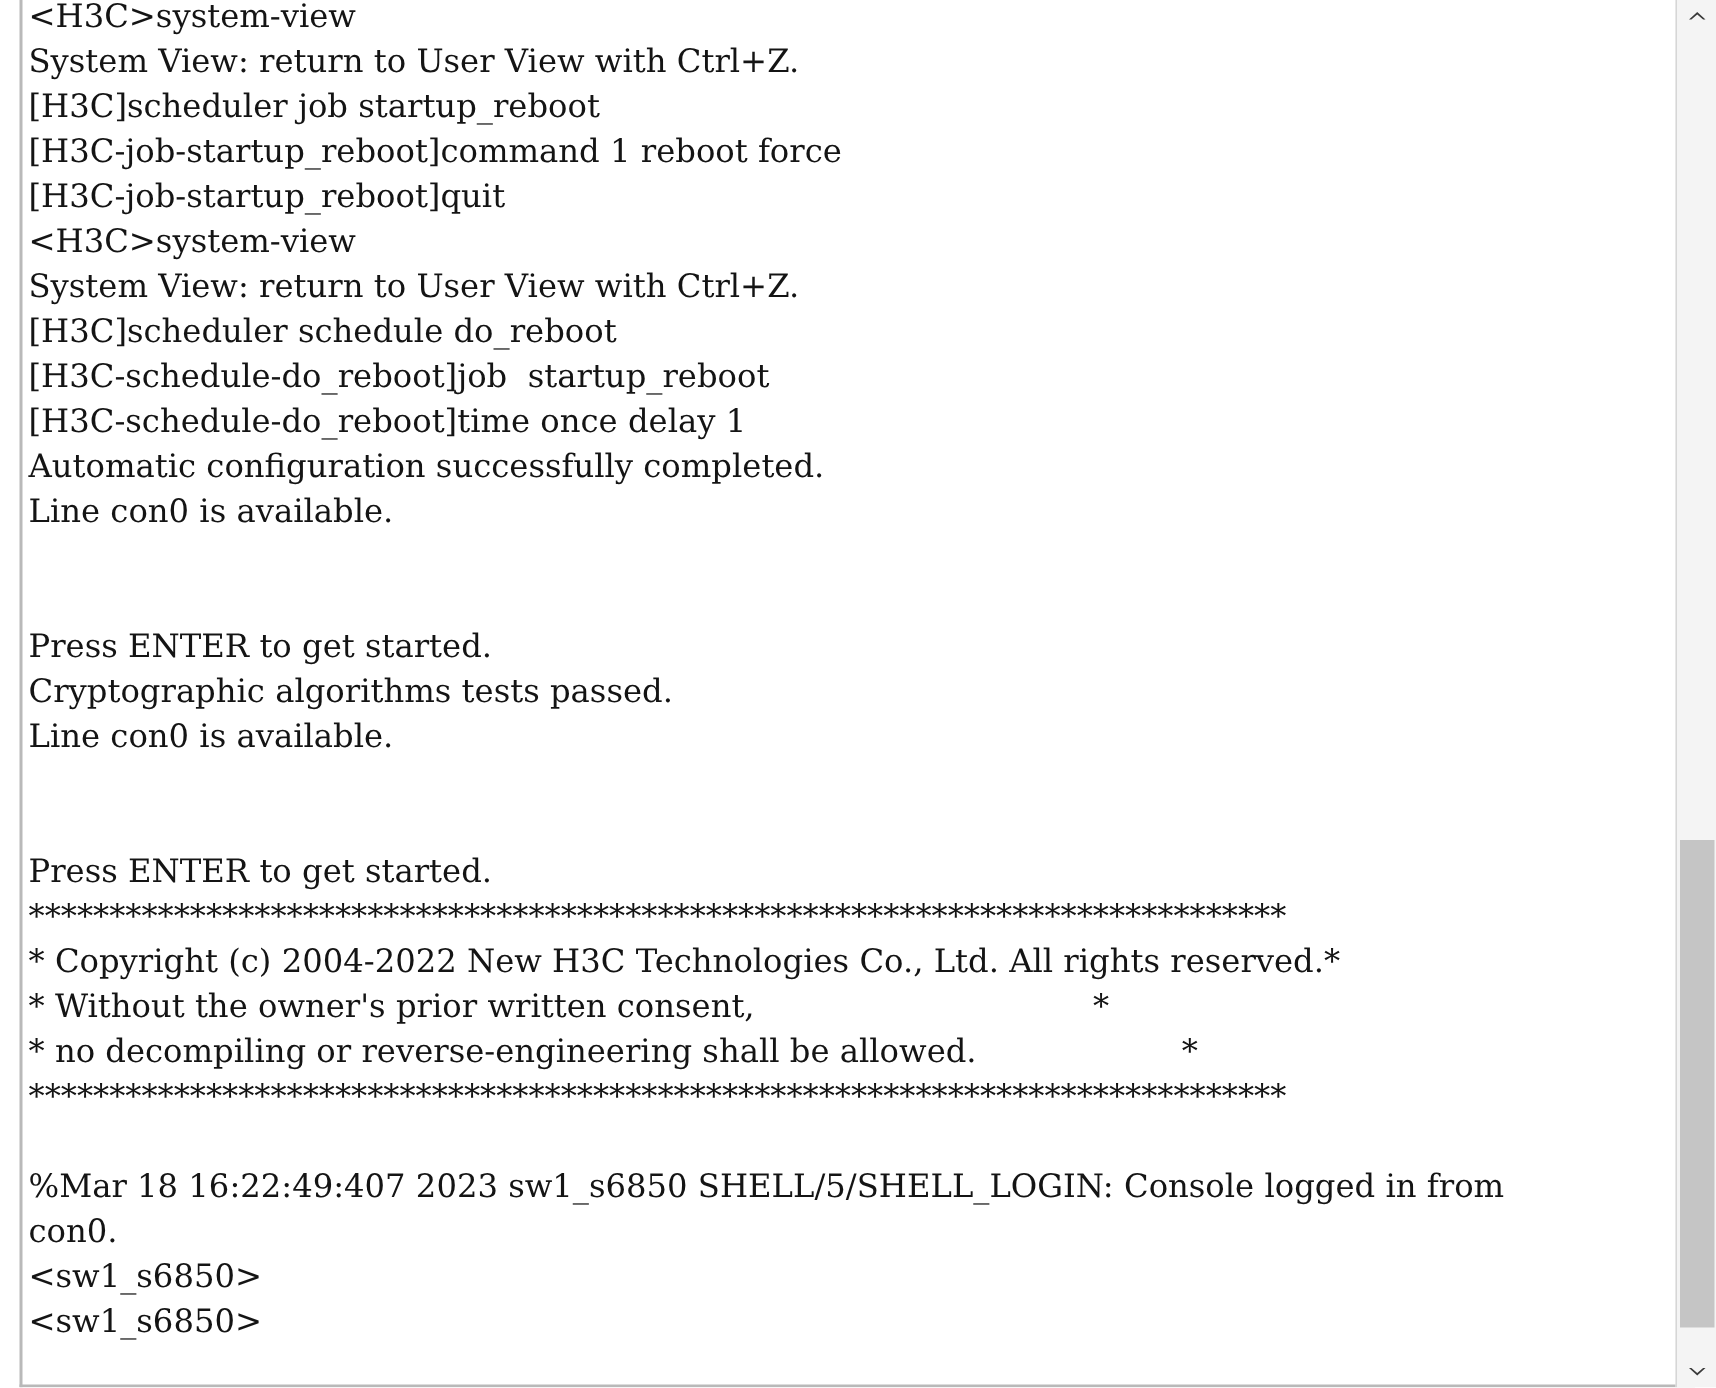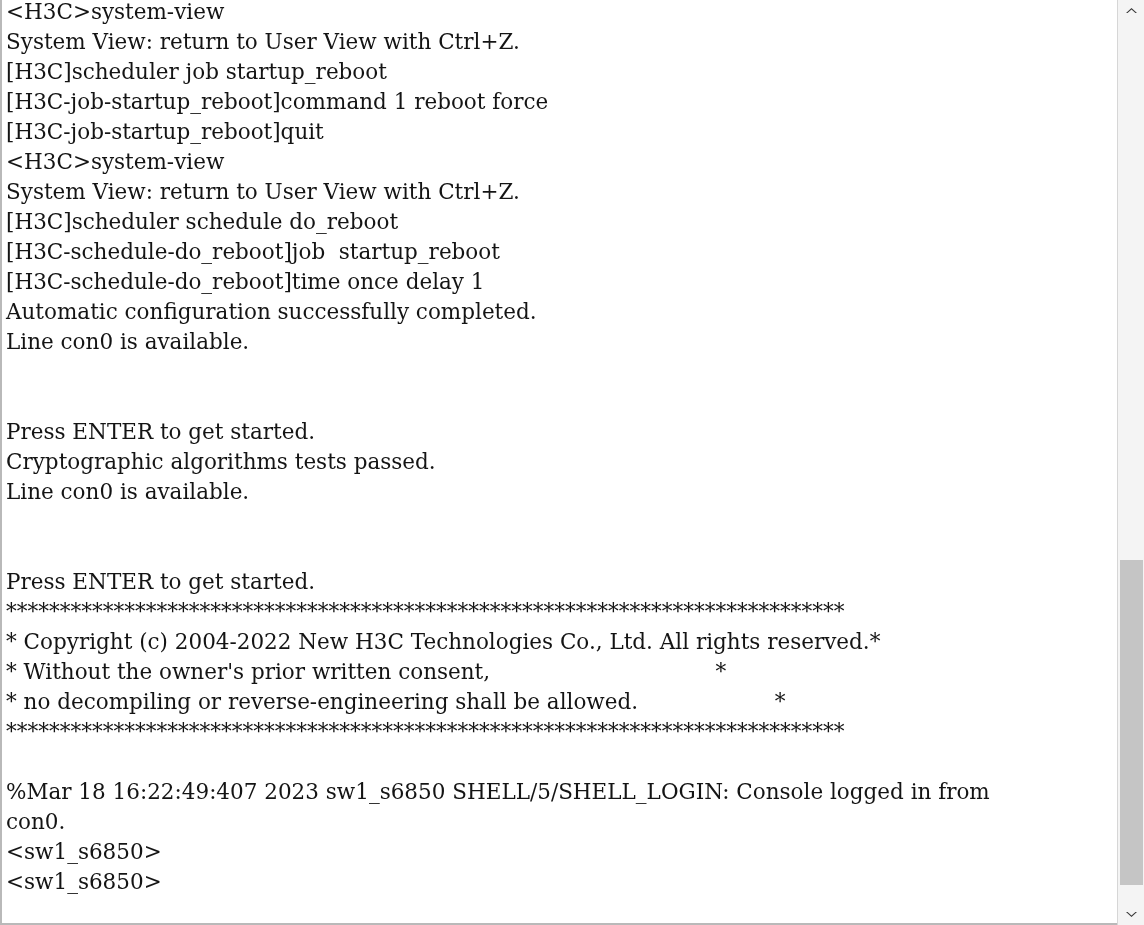--- a/index.html
+++ b/index.html
@@ -14,21 +14,21 @@
   #terminal-window {
     position: relative;
     width: 1144px;
     height: 925px;
     box-sizing: border-box;
     background: #ffffff;
     overflow: hidden;
   }
   #terminal-screen {
     position: absolute;
-    left: 0;
+    left: 13px;
     top: 0;
     width: 1117px;
     height: 925px;
     box-sizing: border-box;
     border-left: 2px solid #b9b9b9;
     border-bottom: 2px solid #b9b9b9;
     background: #ffffff;
     overflow: hidden;
   }
   #terminal-output {

